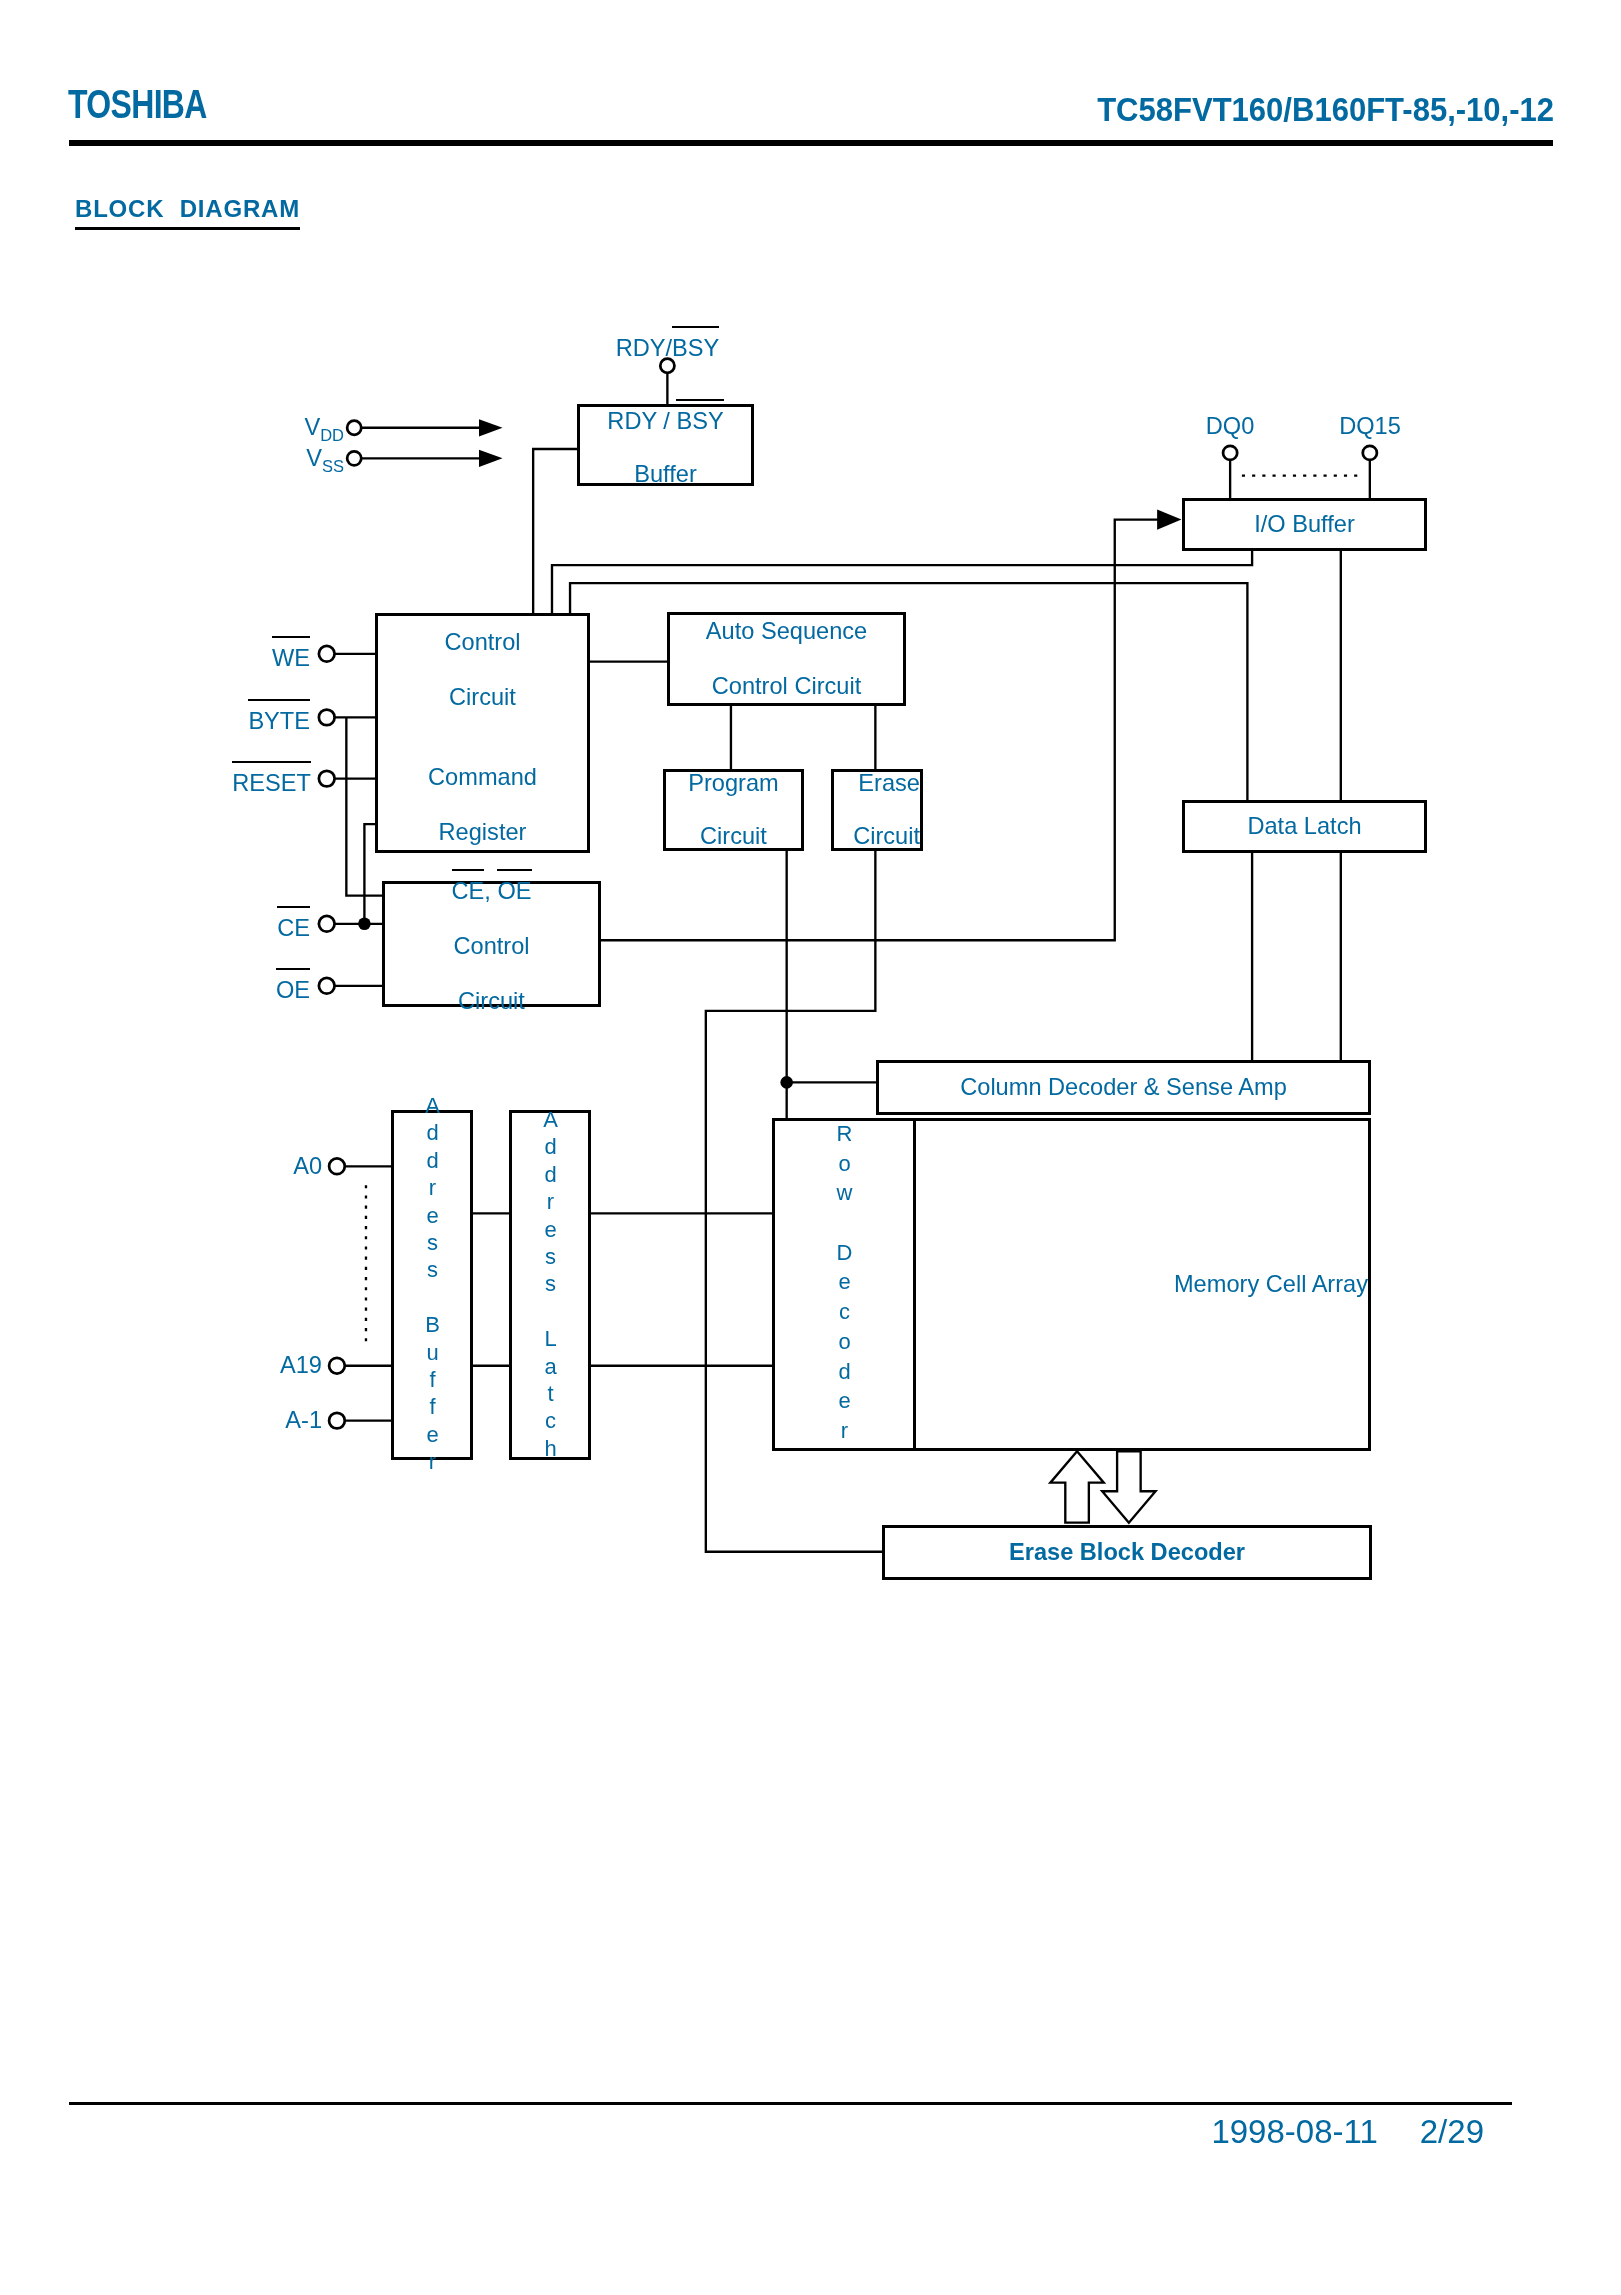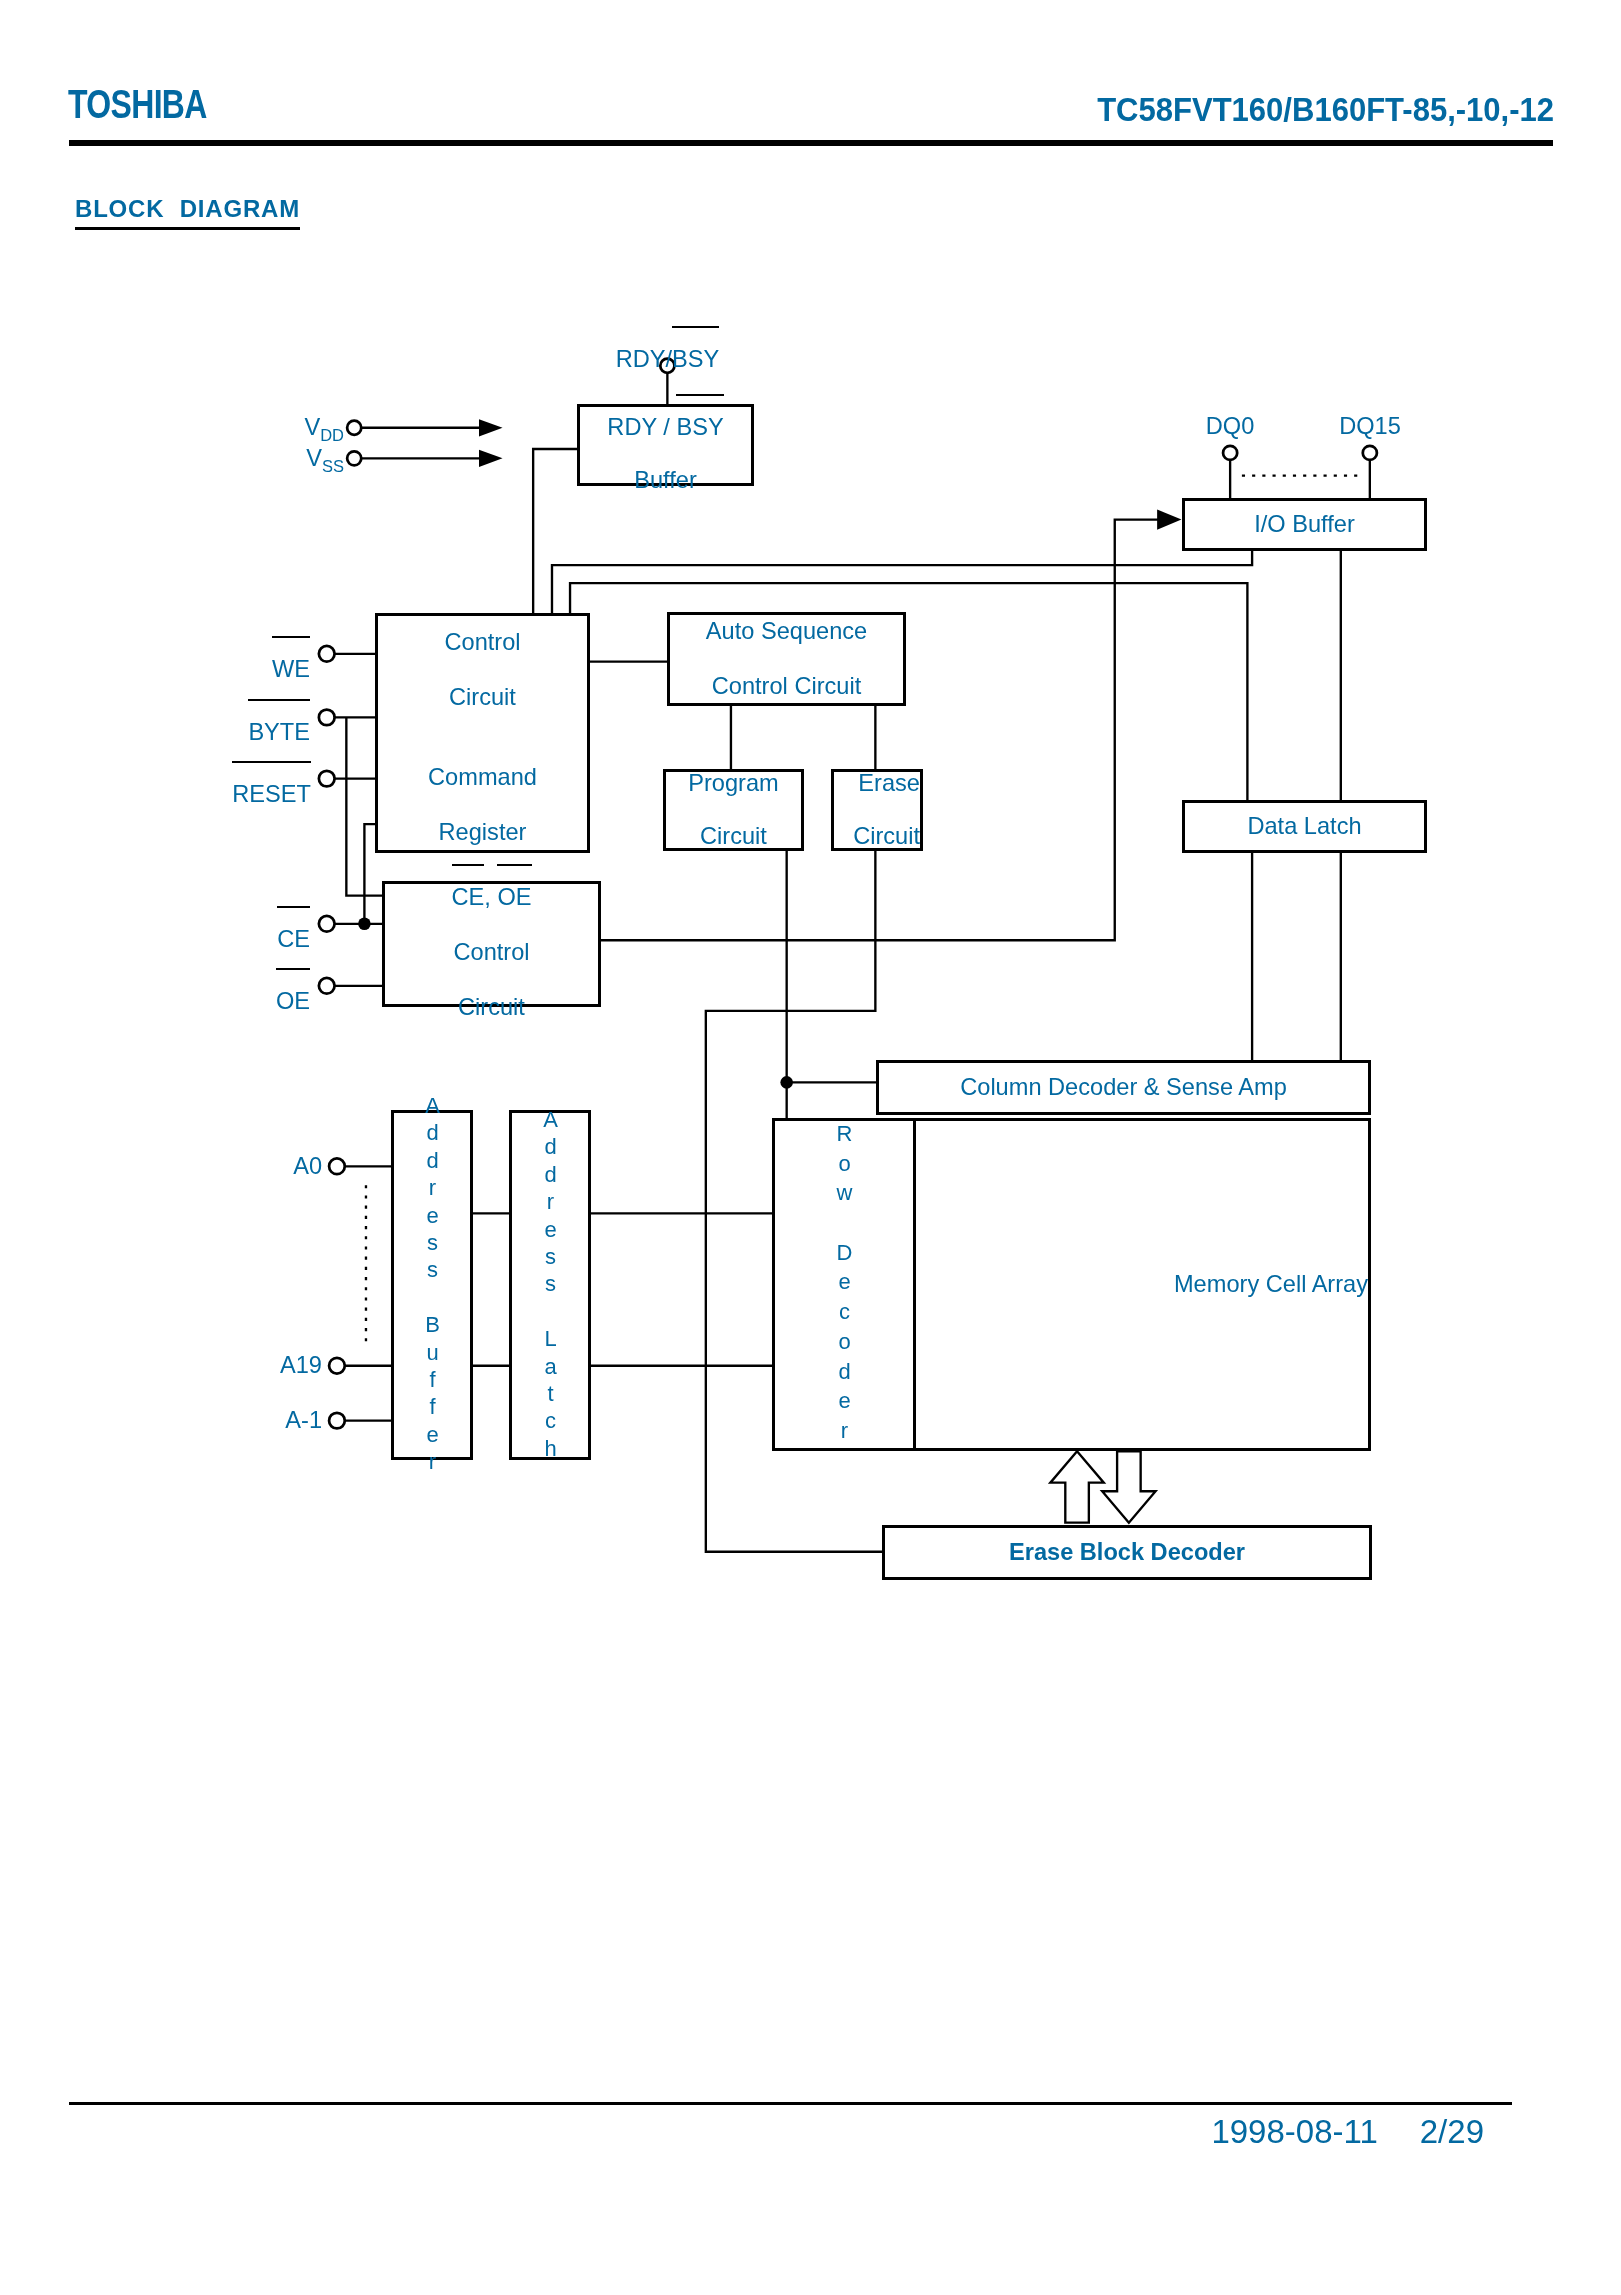--- a/index.html
+++ b/index.html
@@ -52,21 +52,21 @@
   .memory{flex-direction:row;padding:0;align-items:stretch;}
   .mem-left{width:138px;border-right:3.1px solid #000;display:flex;align-items:center;justify-content:center;}
   .mem-right{flex:1;display:flex;align-items:center;justify-content:flex-end;font-size:23.6px;}
   .cc-gap{height:63px;}
   
   .pin-label{
     position:absolute;font-size:23.6px;line-height:31px;height:31px;
     text-align:right;white-space:nowrap;
   }
   .pin-label.ctr{text-align:center;}
-  .ov{display:inline-block;border-top:2.4px solid #000;padding-top:19px;line-height:1.05;}
+  .ov{display:inline-block;border-top:2.4px solid #000;padding-top:8px;line-height:1.05;}
   sub.ss{font-size:16.5px;vertical-align:-5.5px;line-height:0;}
   svg.wires{position:absolute;left:0;top:0;}
   svg .w{stroke:#000;stroke-width:3;fill:none;}
   svg .pin{stroke:#000;stroke-width:3.5;fill:#fff;}
   svg .dot{fill:#000;stroke:none;}
   svg .ah{fill:#000;stroke:none;}
   svg .dashed{stroke:#000;stroke-width:3;fill:none;stroke-dasharray:4 9;}
   svg .fat{fill:#fff;stroke:#000;stroke-width:3;}
 </style>
 </head>

